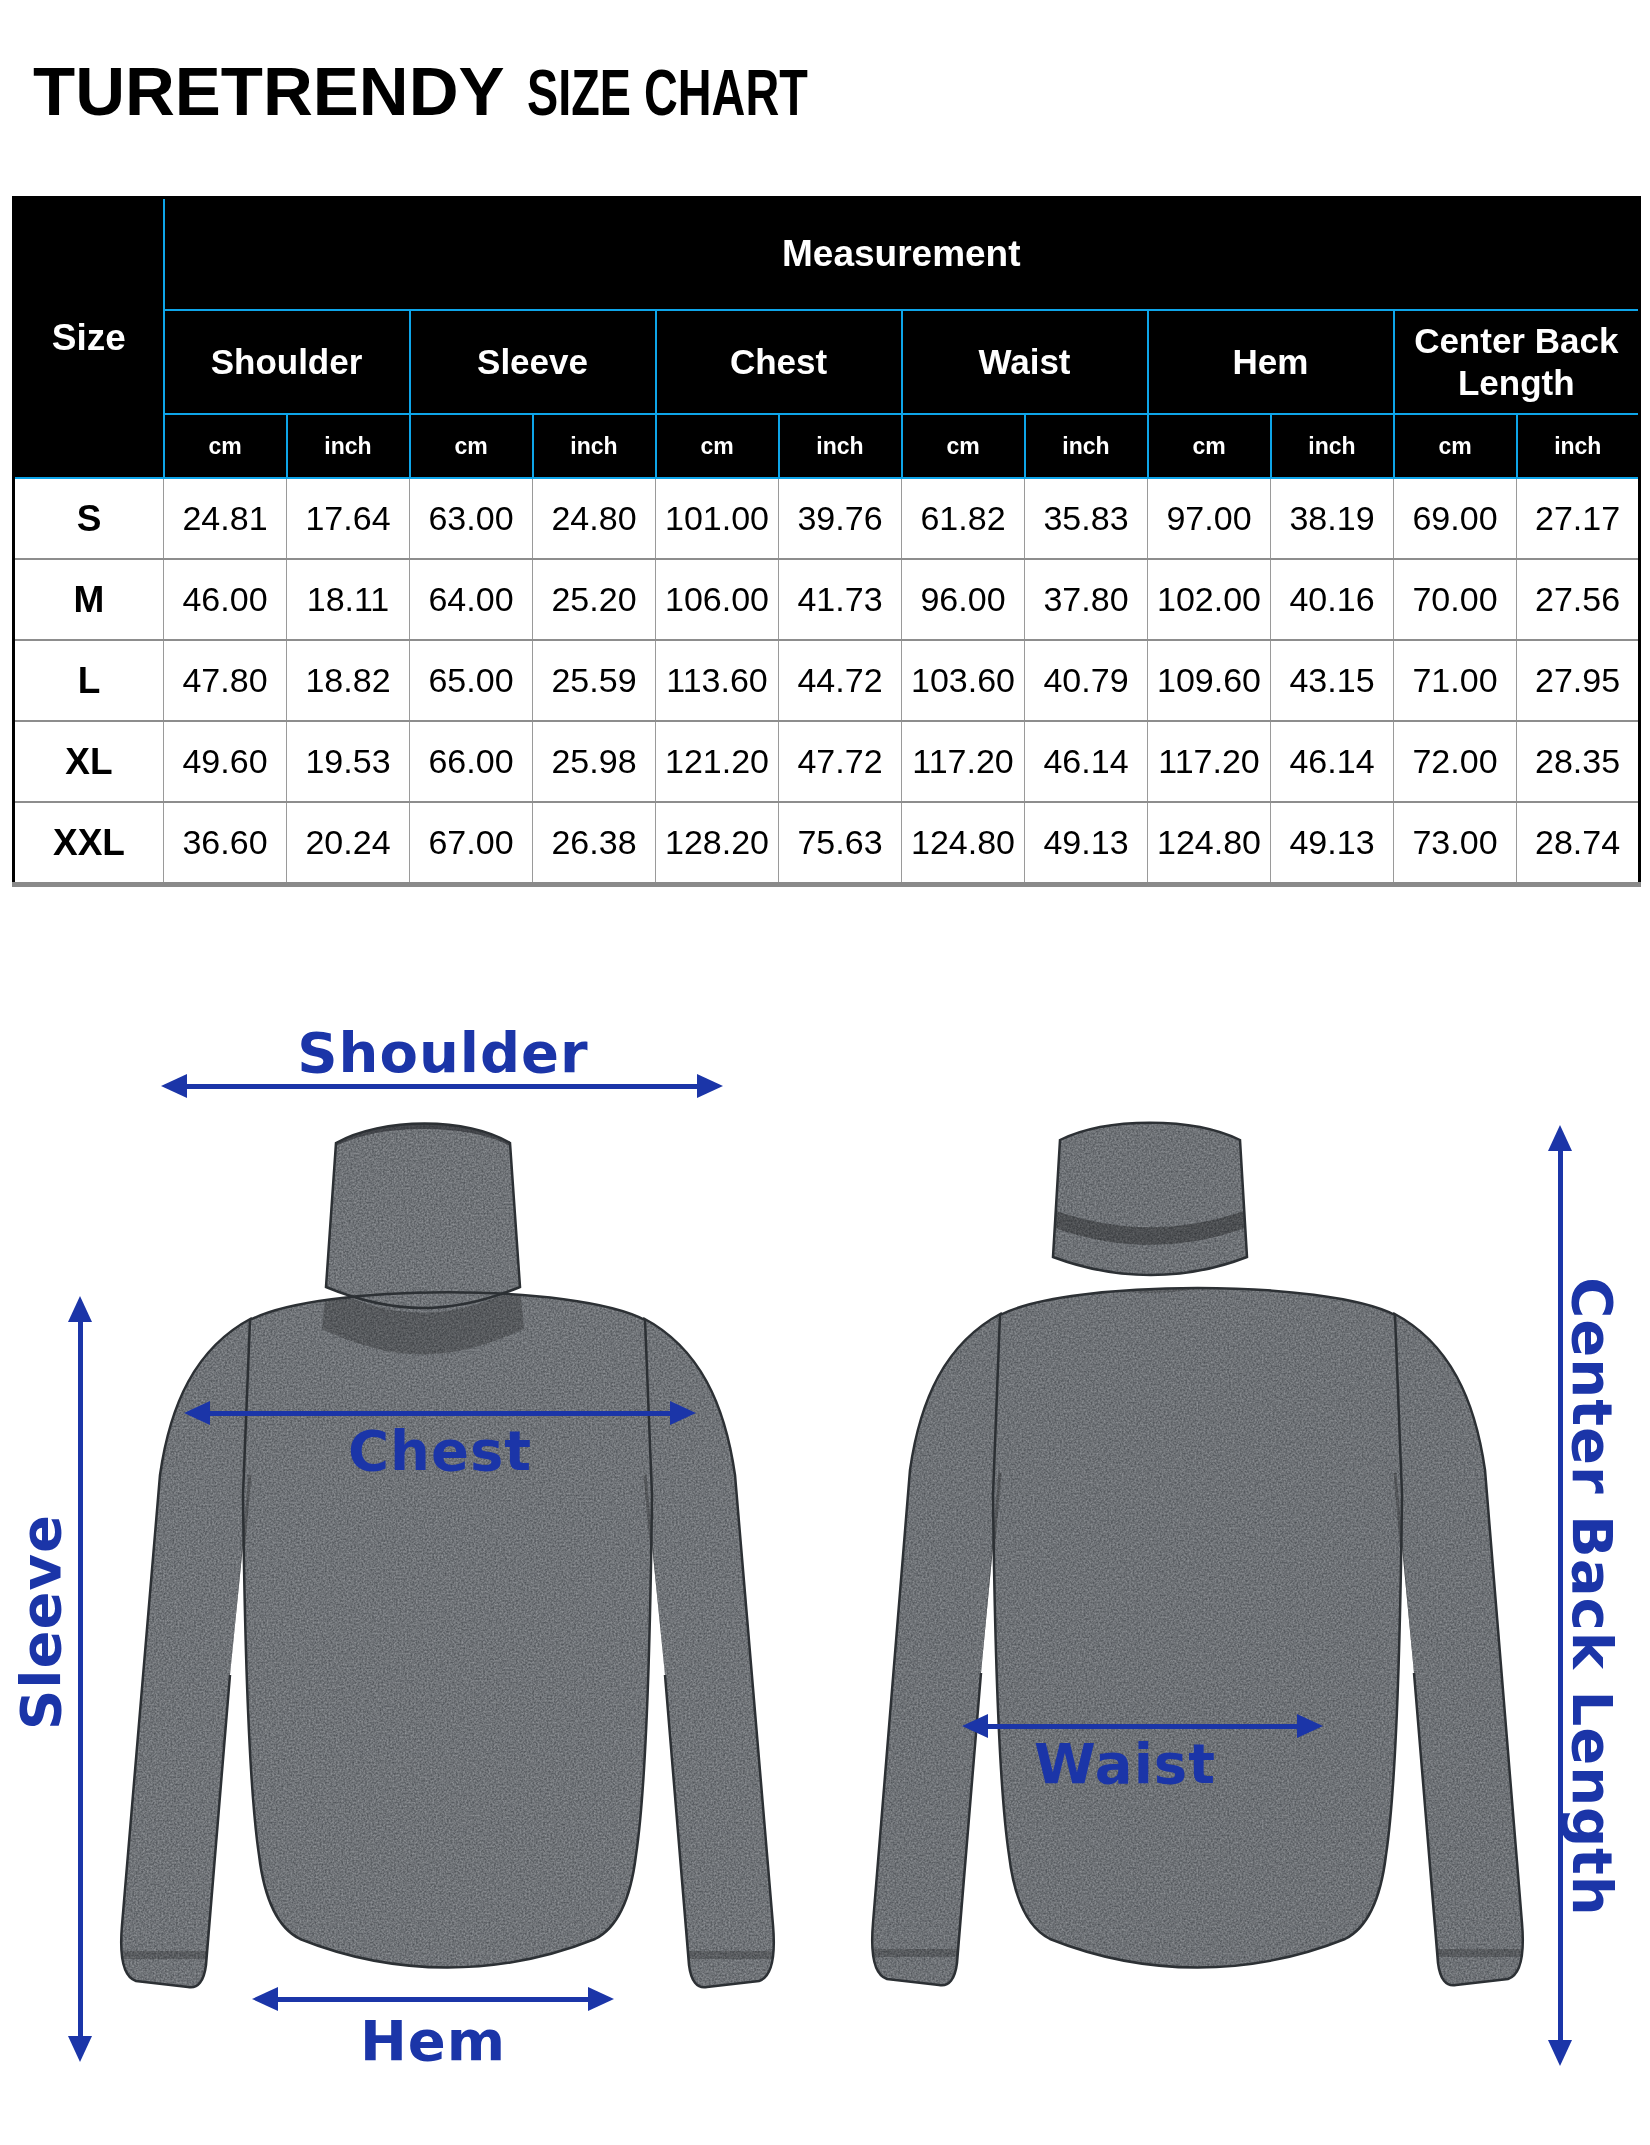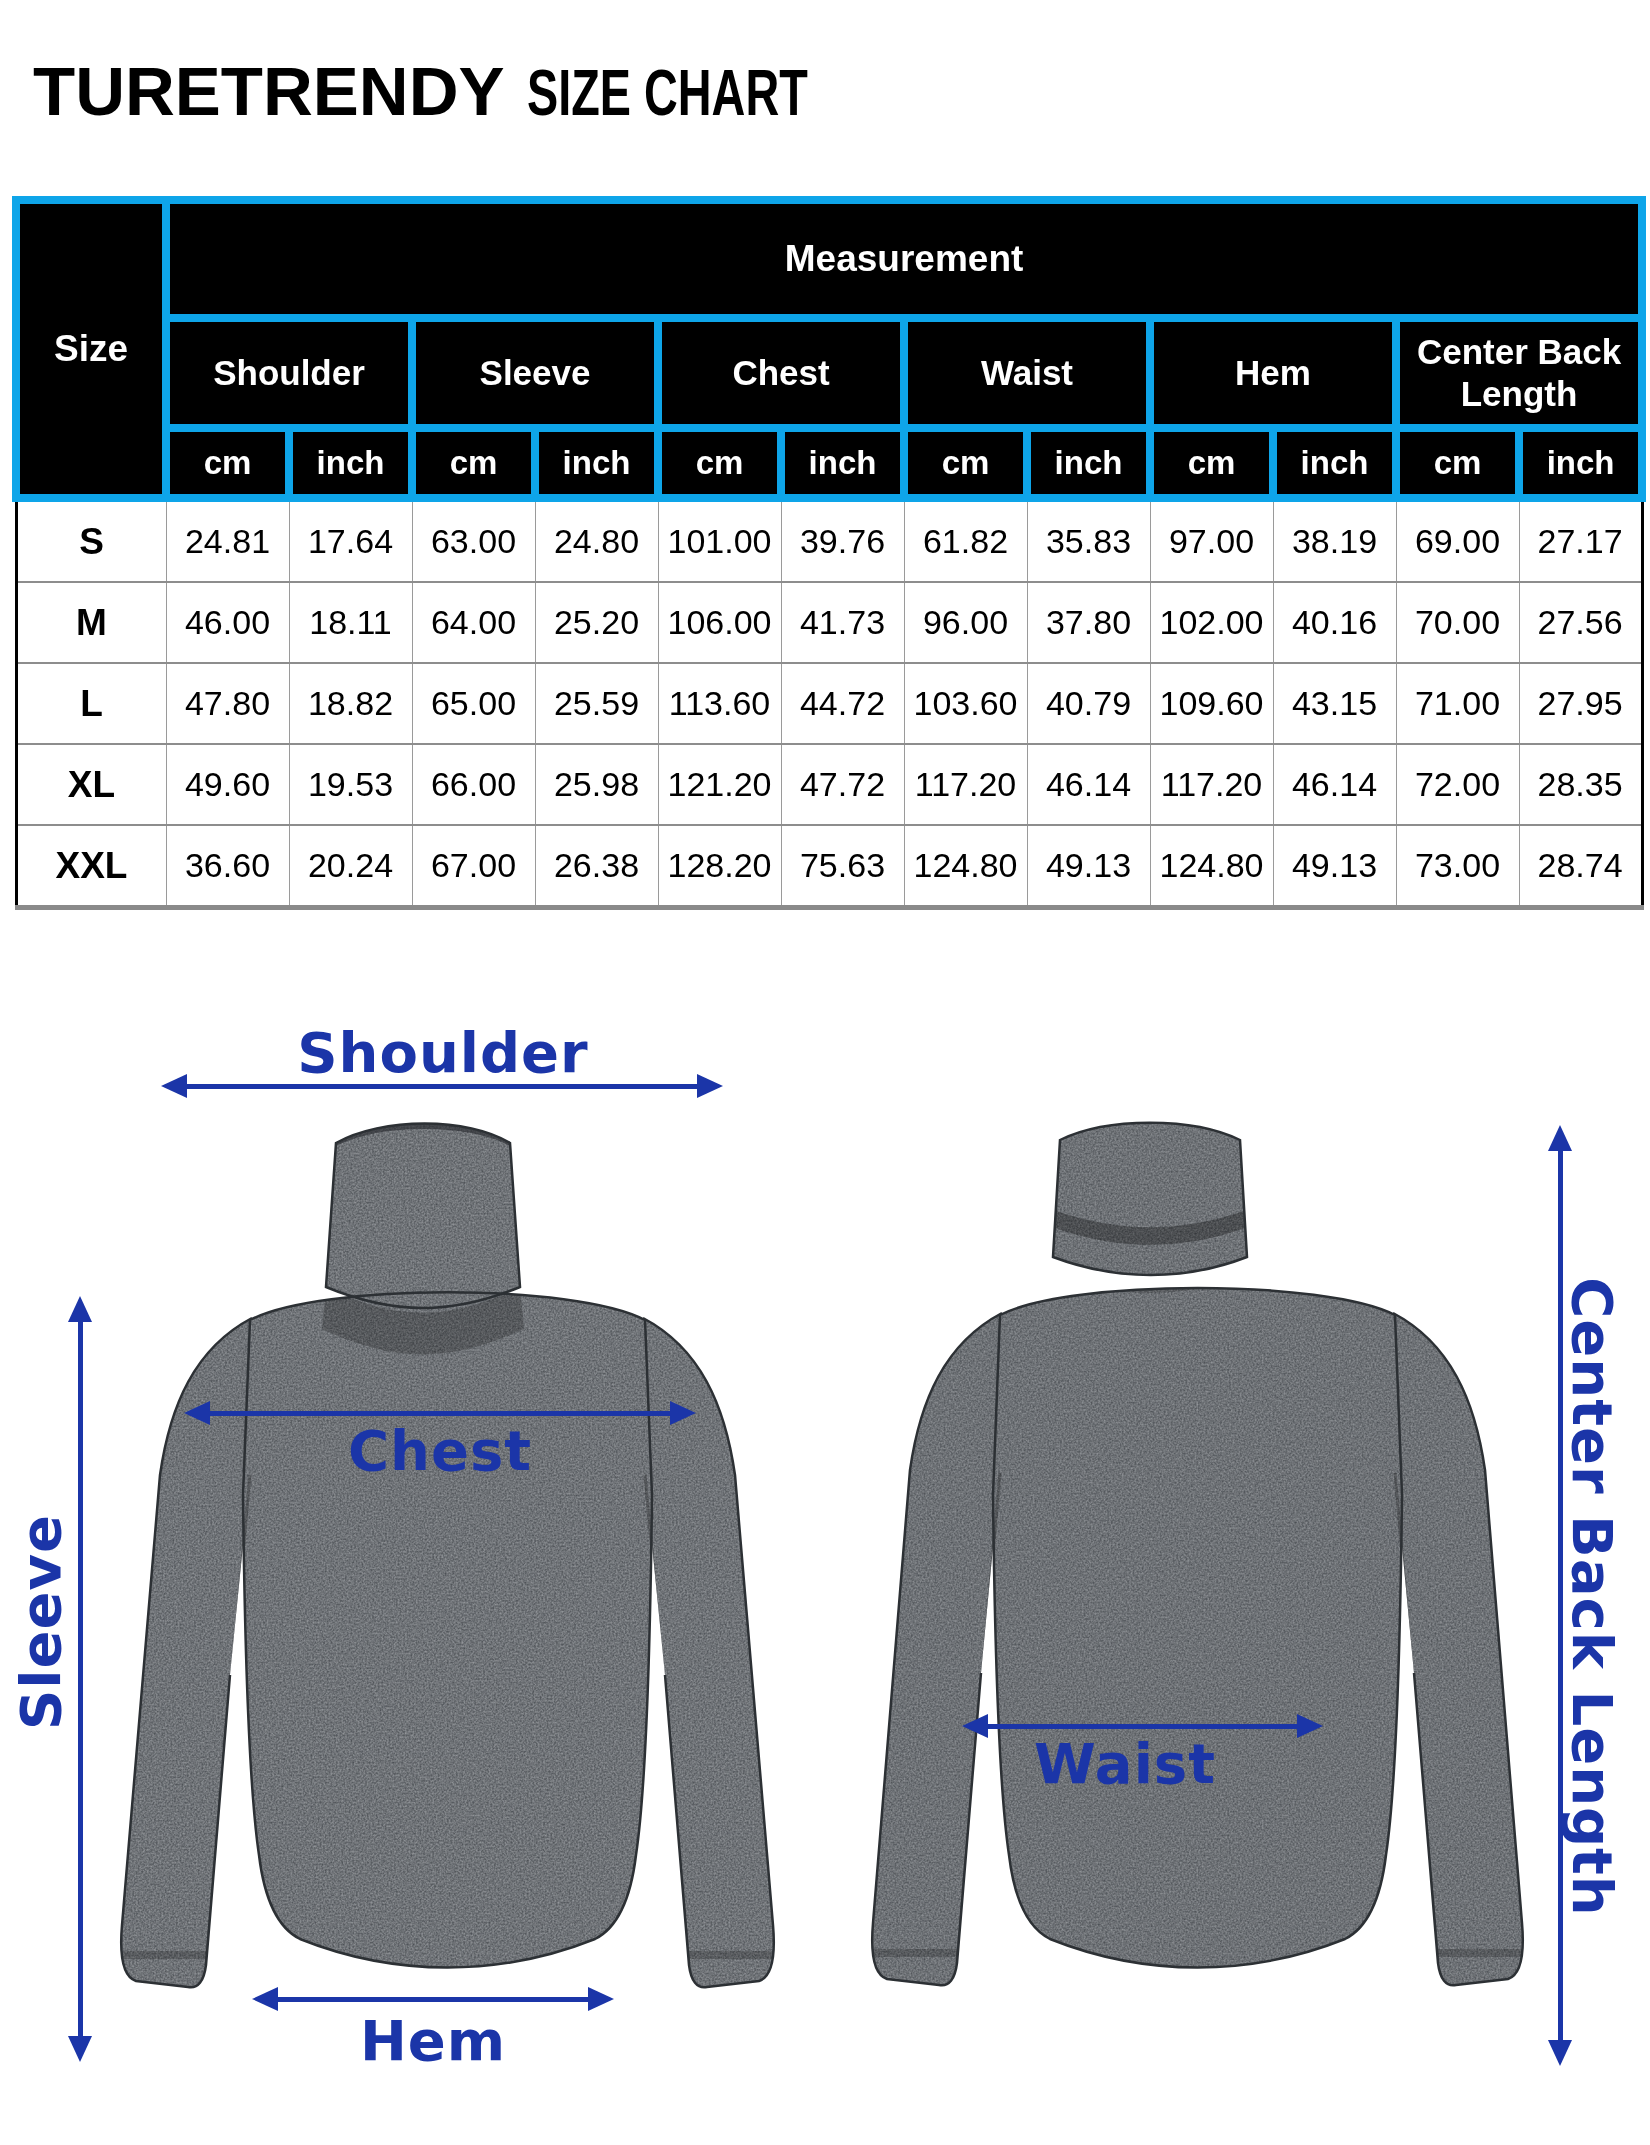--- a/index.html
+++ b/index.html
@@ -8,25 +8,25 @@
 
   
   .title{position:absolute;left:33px;top:52px;margin:0;display:flex;align-items:baseline;gap:22px;white-space:nowrap;}
   .title .brand{font-family:"Liberation Sans",sans-serif;font-weight:bold;font-size:69px;color:#000;letter-spacing:0;}
   .title .suffix{display:inline-block;font-family:"Liberation Sans",sans-serif;font-weight:bold;font-size:65px;color:#000;
                  transform:scaleX(0.72);transform-origin:left bottom;letter-spacing:0;}
 
   
   table.size-table{position:absolute;left:12px;top:196px;width:1627px;border-collapse:collapse;table-layout:fixed;
                    border:3px solid #000;border-bottom:5px solid #8a8a8a;}
-  table.size-table thead th{background:#000;color:#fff;border:8px solid #0ea5e9;font-weight:bold;text-align:center;vertical-align:middle;}
+  table.size-table thead th{background:#000;color:#fff;border:2px solid #0ea5e9;font-weight:bold;text-align:center;vertical-align:middle;}
   th.measurement-h{height:108px;font-size:37px;}
   th.size-h{font-size:37px;}
   tr.groups-row th{height:102px;font-size:35px;line-height:42px;padding:0 6px;}
-  tr.units-row th{height:60px;font-size:33px;}
+  tr.units-row th{height:60px;font-size:23px;}
   table.size-table tbody th,
   table.size-table tbody td{background:#fff;color:#000;border:1px solid #9a9a9a;border-top:2px solid #8d8d8d;
                             text-align:center;vertical-align:middle;height:77px;font-size:34px;font-weight:normal;}
   table.size-table tbody th{font-weight:bold;font-size:37px;}
 
   
   .disclaimer{position:absolute;left:22px;right:14px;top:888px;text-align:right;color:#1a1a1a;
               font-size:39px;line-height:58px;letter-spacing:0;}
 
   

